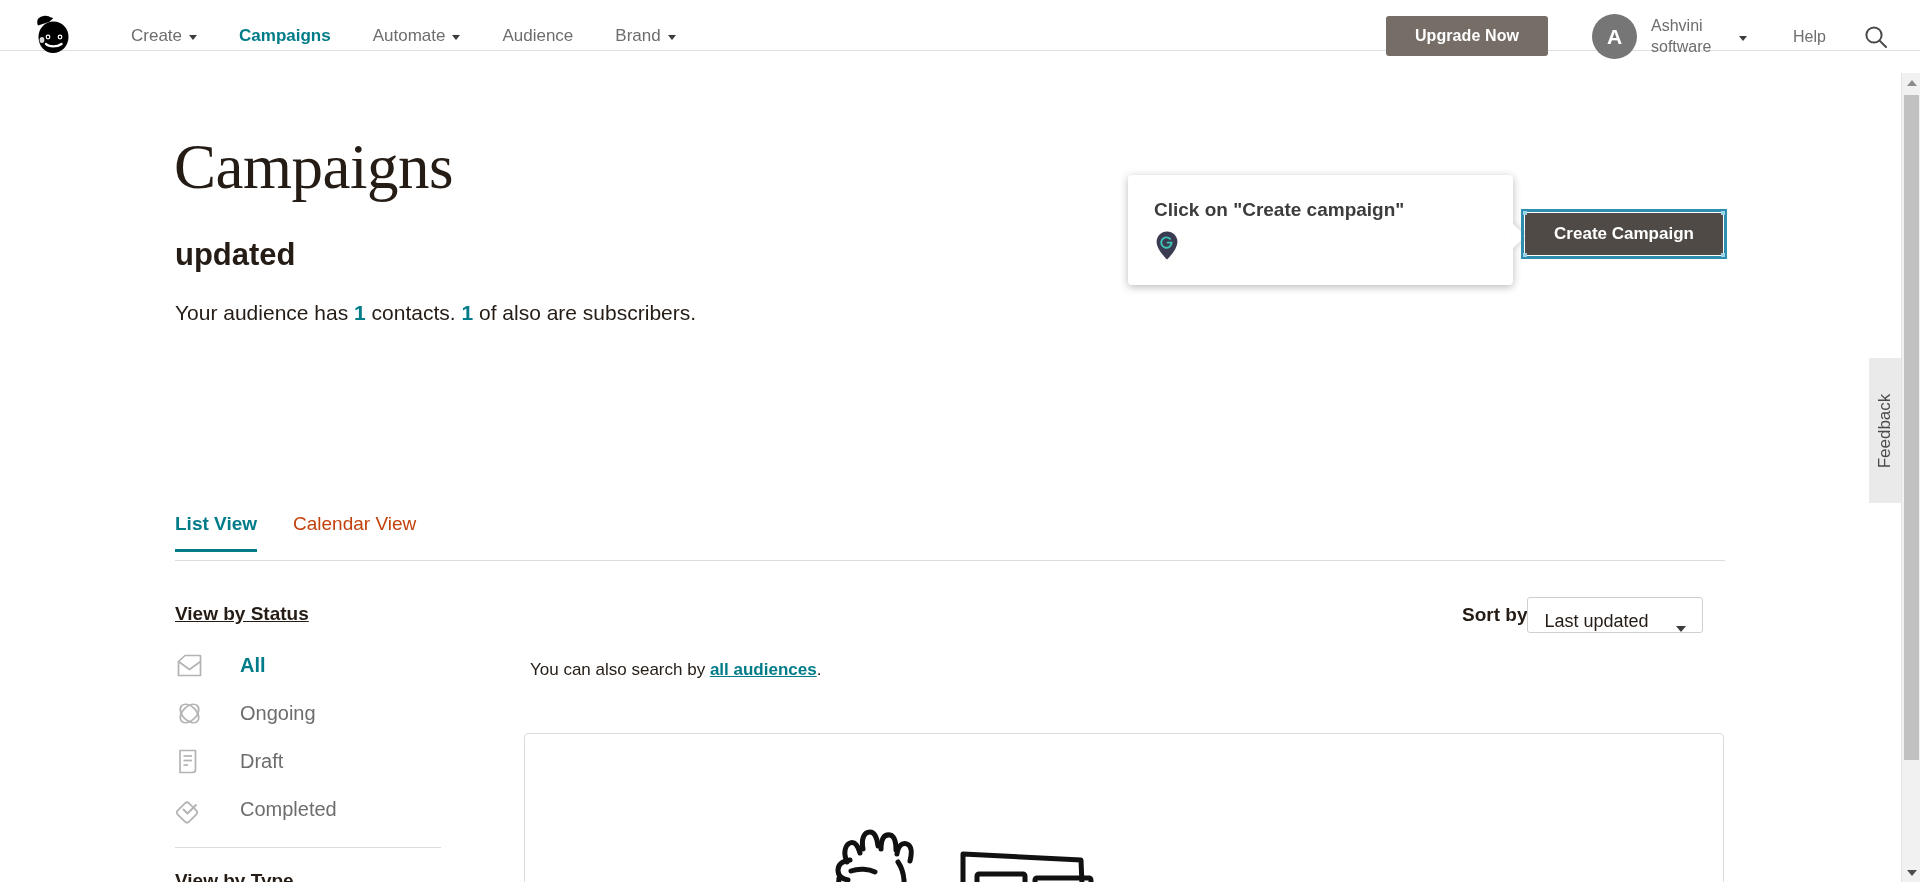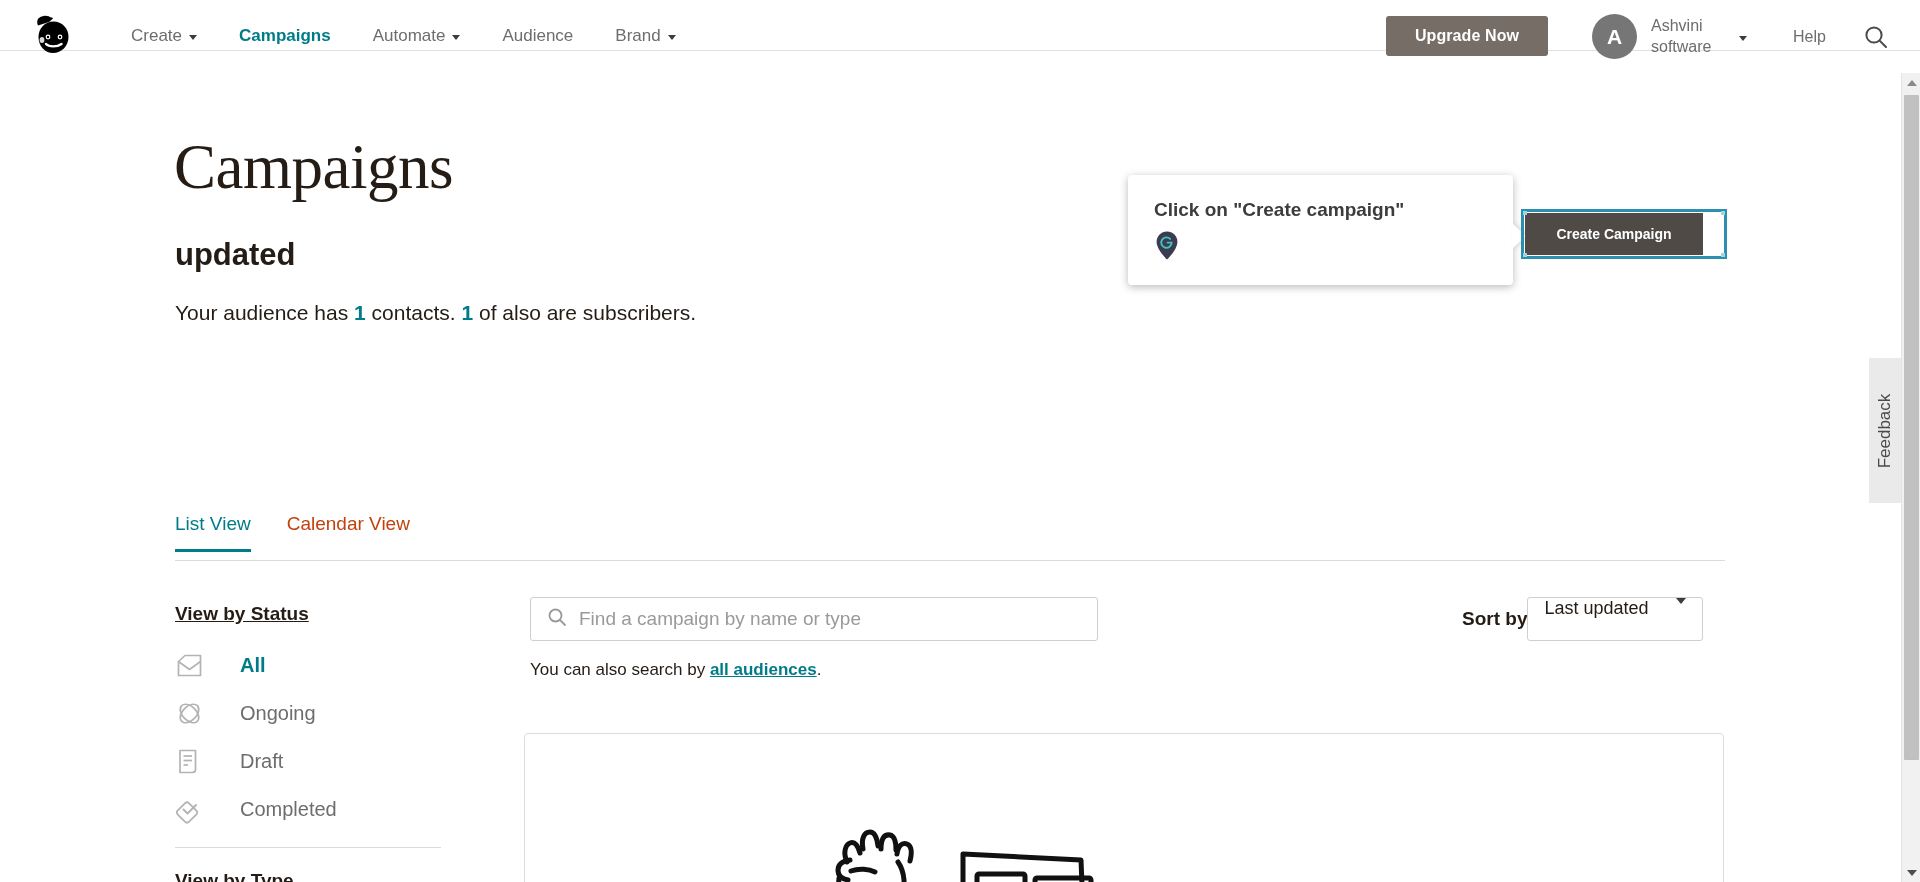--- a/index.html
+++ b/index.html
@@ -122,25 +122,25 @@
     width: 0; height: 0;
     border-top: 13px solid transparent;
     border-bottom: 13px solid transparent;
     border-left: 14px solid #ffffff;
     filter: drop-shadow(3px 0 2px rgba(0,0,0,.13));
   }
 
   
   .cc-wrap { position: absolute; left: 1525px; top: 140px; }
   .cc-btn {
-    width: 178px; height: 42px;
+    width: 198px; height: 42px;
     background: #4f4a46;
     color: #ffffff;
     border: none;
-    font-size: 14px; font-weight: 700;
+    font-size: 17px; font-weight: 700;
     font-family: "Liberation Sans", sans-serif;
     cursor: pointer;
     display: flex; align-items: center; justify-content: center;
   }
   .sel-ring {
     position: absolute; left: -4px; top: -4px;
     width: 206px; height: 50px;
     border: 3px solid #2d8fb0;
     pointer-events: none;
   }
@@ -159,21 +159,21 @@
     width: 1550px; height: 48px;
     border-bottom: 1px solid #dcdcdc;
     display: flex; align-items: flex-start; gap: 36px;
   }
   .tab {
     font-size: 19px; color: #c2410c; cursor: pointer;
     padding-bottom: 14px;
     white-space: nowrap;
   }
   .tab.active {
-    color: #007c89; font-weight: 400;
+    color: #007c89; font-weight: 700;
     border-bottom: 3px solid #007c89;
     text-align: center;
   }
 
   
   .filters { position: absolute; left: 175px; top: 530px; width: 268px; }
   .filter-head {
     font-size: 19px; font-weight: 700; color: #241c15;
     margin-bottom: 16px;
     text-decoration: underline;
@@ -215,23 +215,23 @@
     font-size: 17px; color: #241c15;
   }
   .search-hint a { color: #007c89; text-decoration: underline; cursor: pointer; font-weight: bold; }
 
   .sortwrap {
     position: absolute; left: 1462px; top: 524px;
     display: flex; align-items: center; 
   }
   .sort-label { font-size: 19px; font-weight: 700; color: #241c15; }
   .sort-select {
-    width: 176px; height: 44px;
+    width: 176px; height: 36px;
     border: 1px solid #cfcfcf; border-radius: 3px;
-    display: flex; align-items: flex-start; justify-content: space-between;
+    display: flex; align-items: flex-end; justify-content: space-between;
     padding: 0 16px;
     font-size: 18px; color: #241c15;
     cursor: pointer; background: #fff;
   }
   .sort-caret {
     width: 0; height: 0;
     border-left: 5px solid transparent;
     border-right: 5px solid transparent;
     border-top: 6px solid #3c3c3c;
   }
@@ -435,29 +435,20 @@
       </span>
       <span class="filter-label">Completed</span>
     </div>
 
     <div class="filter-div"></div>
 
     <div class="filter-head">View by Type</div>
 
   </div>
 
-  <div class="searchbox">
-    <span>
-      <svg width="20" height="20" viewBox="0 0 20 20">
-          <circle cx="8.5" cy="8.5" r="6" stroke="#9a9a9a" stroke-width="1.8" fill="none"></circle>
-          <line x1="13" y1="13" x2="18" y2="18" stroke="#9a9a9a" stroke-width="1.8" stroke-linecap="round"></line>
-        </svg>
-    </span>
-    <input type="text" placeholder="Find a campaign by name or type" style="">
-  </div>
 
   <div class="search-hint">
     <span>You can also search by </span><a>all audiences</a><span>.</span>
   </div>
 
   <div class="sortwrap">
     <span class="sort-label">Sort by</span>
     <div class="sort-select">
       <span>Last updated</span>
       <i class="sort-caret"></i>

